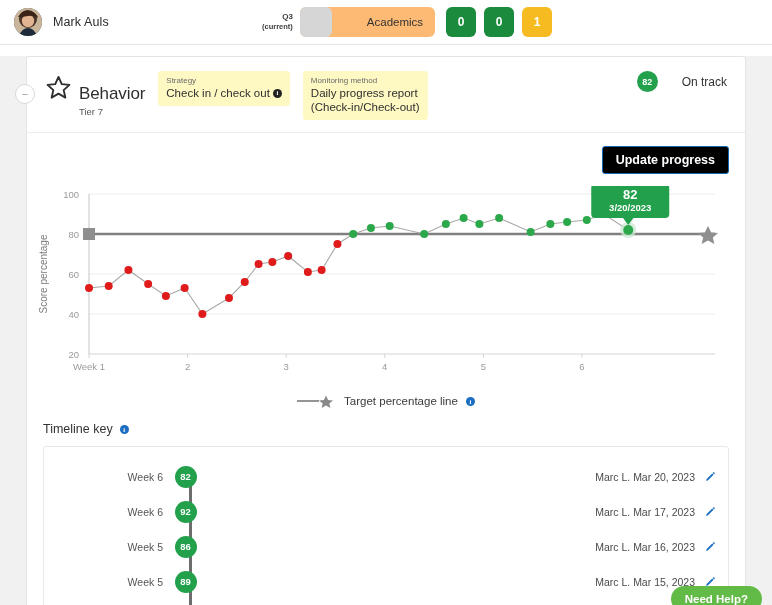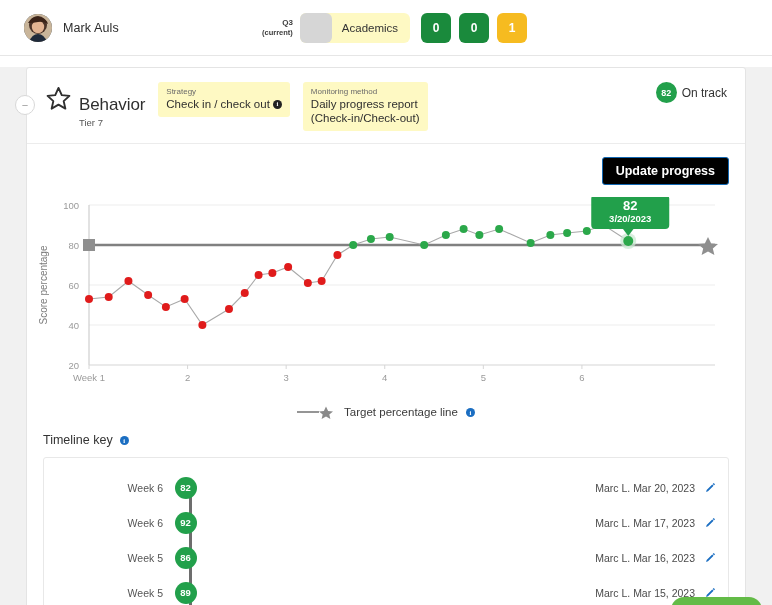--- a/index.html
+++ b/index.html
@@ -6,26 +6,26 @@
   html, body {
     width: 772px; height: 605px;
     background: #ffffff;
     font-family: "Liberation Sans", sans-serif;
     overflow: hidden;
   }
   body { position: relative; }
 
   
   .topbar {
-    height: 56px;
+    height: 45px;
     background: #ffffff;
     border-bottom: 1px solid #e6e6e6;
     display: flex;
     align-items: center;
-    padding: 0 24px;
+    padding: 0 14px;
     position: relative;
   }
   .avatar {
     width: 28px; height: 28px;
     border-radius: 50%;
     overflow: hidden;
     flex: 0 0 auto;
     background: #3a4a5a;
     position: relative;
   }
@@ -49,24 +49,25 @@
     font-size: 7.5px;
     font-weight: bold;
     color: #3c3c3c;
     line-height: 1.25;
     padding-right: 7px;
   }
   .quarter-label .q { display: block; font-size: 8px; }
   .subject-pill {
     display: flex;
     align-items: center;
-    background: #fef9c3;
+    background: #fdba74;
     border-radius: 6px;
     height: 30px;
     padding-right: 12px;
+    gap: 25px;
   }
   .subject-swatch {
     width: 32px; height: 30px;
     background: #d6d6d6;
     border-radius: 6px;
     flex: 0 0 auto;
   }
   .subject-name {
     font-size: 11.5px;
     color: #333;
@@ -177,21 +178,21 @@
   .status-score {
     width: 21px; height: 21px;
     border-radius: 50%;
     background: #22a04b;
     color: #fff;
     font-size: 9px;
     font-weight: bold;
     display: flex; align-items: center; justify-content: center;
   }
   .status-text {
-    margin-left: 5px;
+    margin-left: 24px;
     font-size: 12px;
     color: #333;
   }
 
   
   .actions {
     display: flex;
     justify-content: flex-end;
     gap: 9px;
     padding: 13px 16px 0 0;

